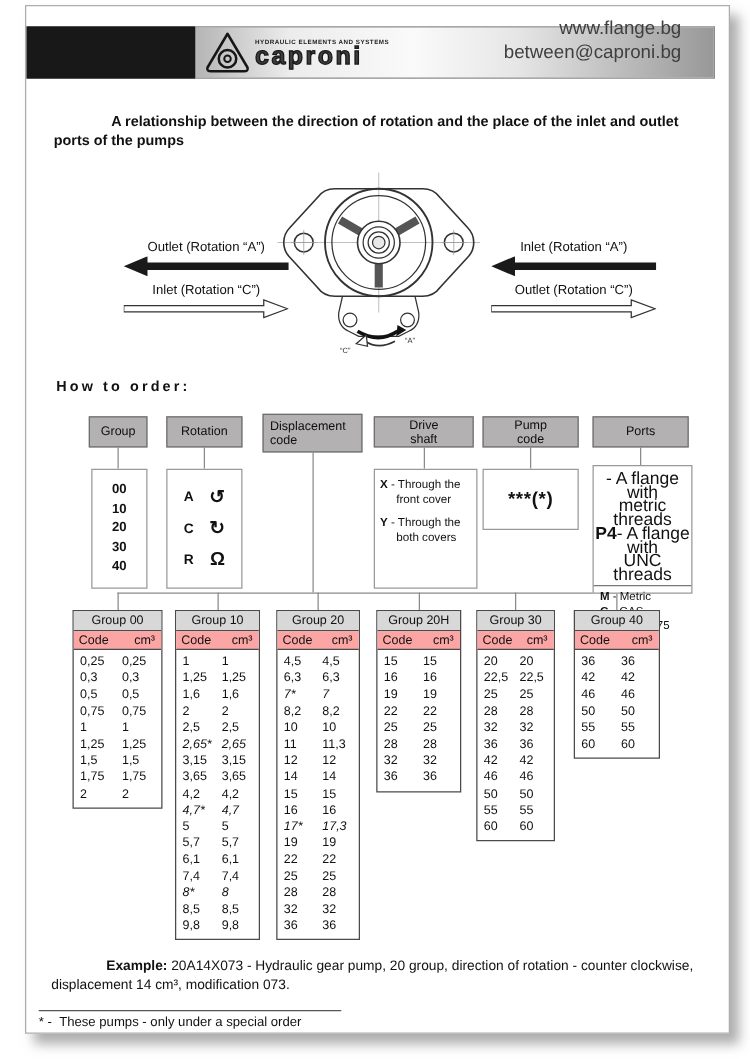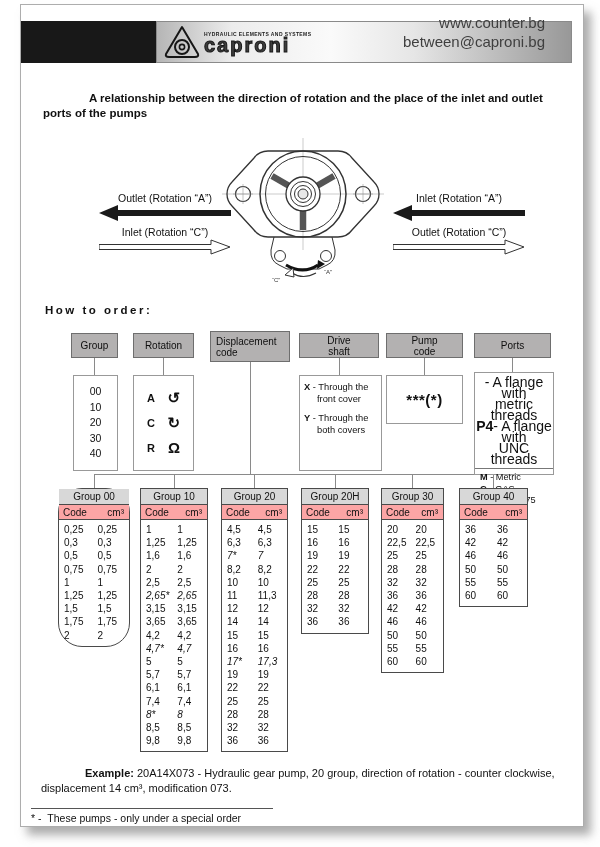--- a/index.html
+++ b/index.html
@@ -42,21 +42,21 @@
   
   .order{position:relative;height:157px;margin-top:15px;font-size:9.5px;}
   .obox{position:absolute;background:#b3b1b1;border:1px solid #6e6e6e;color:#0e0e0e;
         display:flex;align-items:center;justify-content:center;text-align:center;
         box-sizing:border-box;padding:1px 18px;font-size:10px;}
   .cbox{position:absolute;background:#fff;border:1px solid #999;box-sizing:border-box;}
   .vl{position:absolute;width:1px;background:#8a8a8a;}
   .hl{position:absolute;height:1px;background:#8a8a8a;}
 
   .grp-c{display:flex;flex-direction:column;justify-content:center;align-items:center;
-         font-weight:normal;font-size:10.5px;line-height:15.5px;}
+         font-weight:bold;font-size:10.5px;line-height:15.5px;}
   .rot-c{display:flex;flex-direction:column;justify-content:space-around;padding:10px 13px;}
   .rot-row{display:flex;justify-content:space-between;align-items:center;}
   .rot-letter{font-weight:bold;font-size:11px;}
   .rot-sym{font-size:15px;font-weight:bold;line-height:12px;}
   .ds-c{padding:6px 4px;font-size:9.3px;line-height:11.5px;}
   .ds-item{padding-left:13px;text-indent:-13px;margin-bottom:8px;}
   .pc-c{display:flex;align-items:center;justify-content:center;
         font-weight:bold;font-size:15px;letter-spacing:.5px;}
   .ports-top{text-align:center;padding:4px 1px 3px 1px;border-bottom:1px solid #777;
              font-size:14px;line-height:11px;}
@@ -92,21 +92,21 @@
           <path d="M19,2 L35,29 Q36,32 32,32 L6,32 Q2,32 3,29 Z" fill="none" stroke="#161616" stroke-width="2" stroke-linejoin="round"></path>
           <circle cx="19" cy="22" r="7" fill="none" stroke="#161616" stroke-width="2"></circle>
           <circle cx="19" cy="22" r="2.6" fill="none" stroke="#161616" stroke-width="1.6"></circle>
         </svg>
         <div class="logo-text">
           <span class="logo-small">HYDRAULIC ELEMENTS AND SYSTEMS</span>
           <span class="logo-name">caproni</span>
         </div>
       </div>
       <div class="contacts">
-        <div>www.counter.bg</div>
+        <div>www.flange.bg</div>
         <div>between@caproni.bg</div>
       </div>
     </div>
   </div>
 
   <div class="title">A relationship between the direction of rotation and the place of the inlet and outlet ports of the pumps</div>
 
   <div class="diagram">
 
     <svg class="pump" width="175" height="152" viewBox="0 0 175 152">
@@ -223,21 +223,21 @@
         </div>
       <div class="ports-bot">
           <div><b>M</b> - Metric</div>
           <div><b>G</b> - GAS</div>
           <div><b>U</b> - SAE J475</div>
         </div>
     </div>
   </div>
 
   <div class="tables">
-      <div class="gtable" style="left: 37px; width: 72px; border-radius: 24px;">
+      <div class="gtable" style="left: 37px; width: 72px;">
         <div class="ttl">Group 00</div>
         <div class="cols">
           <span>Code</span>
           <span>cm³</span>
         </div>
         <div class="tbody">
           <div class="trow">
             <span>0,25</span>
             <span>0,25</span>
           </div>

